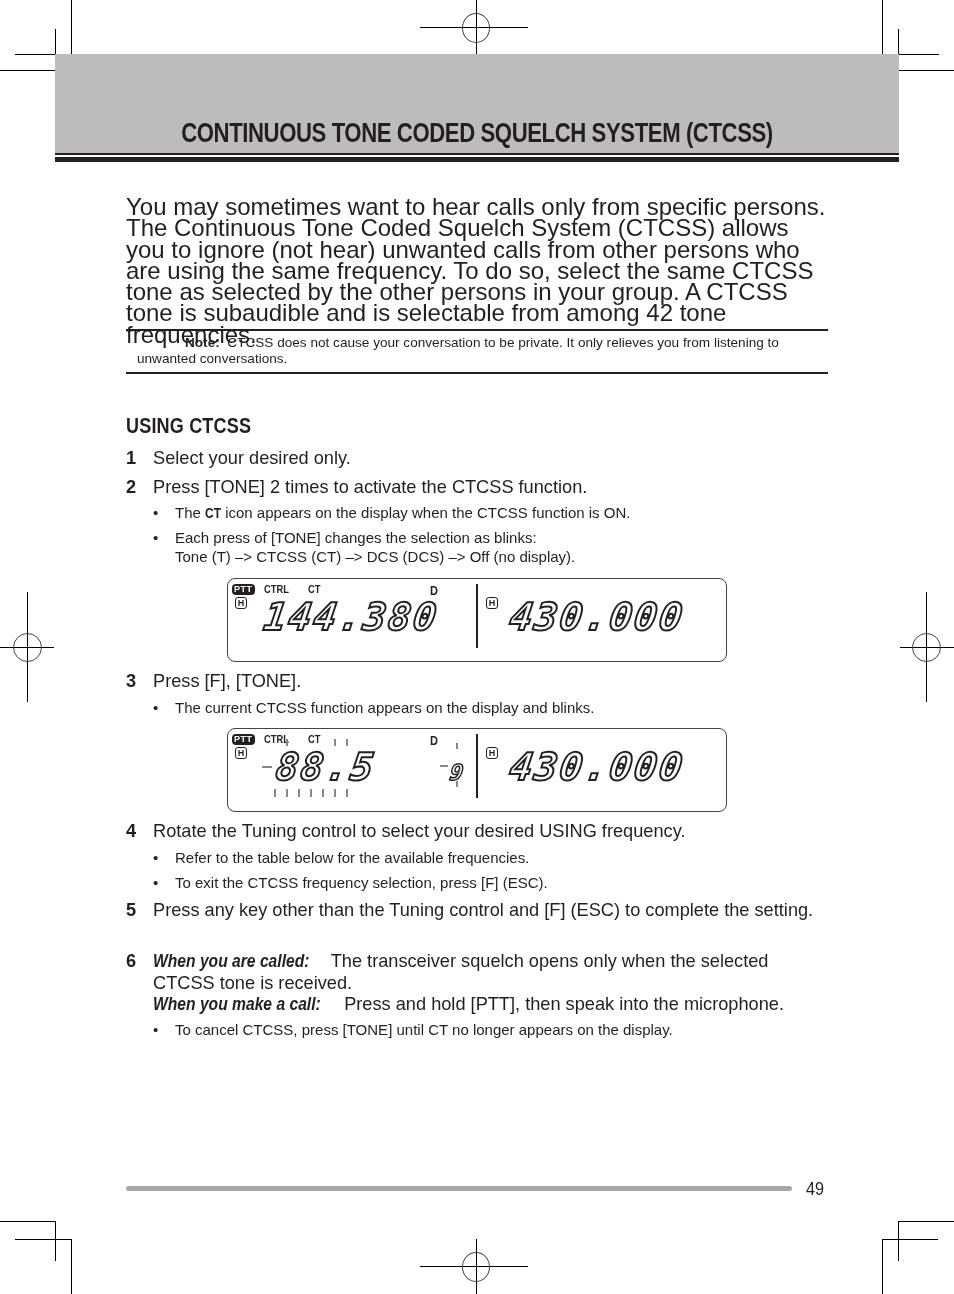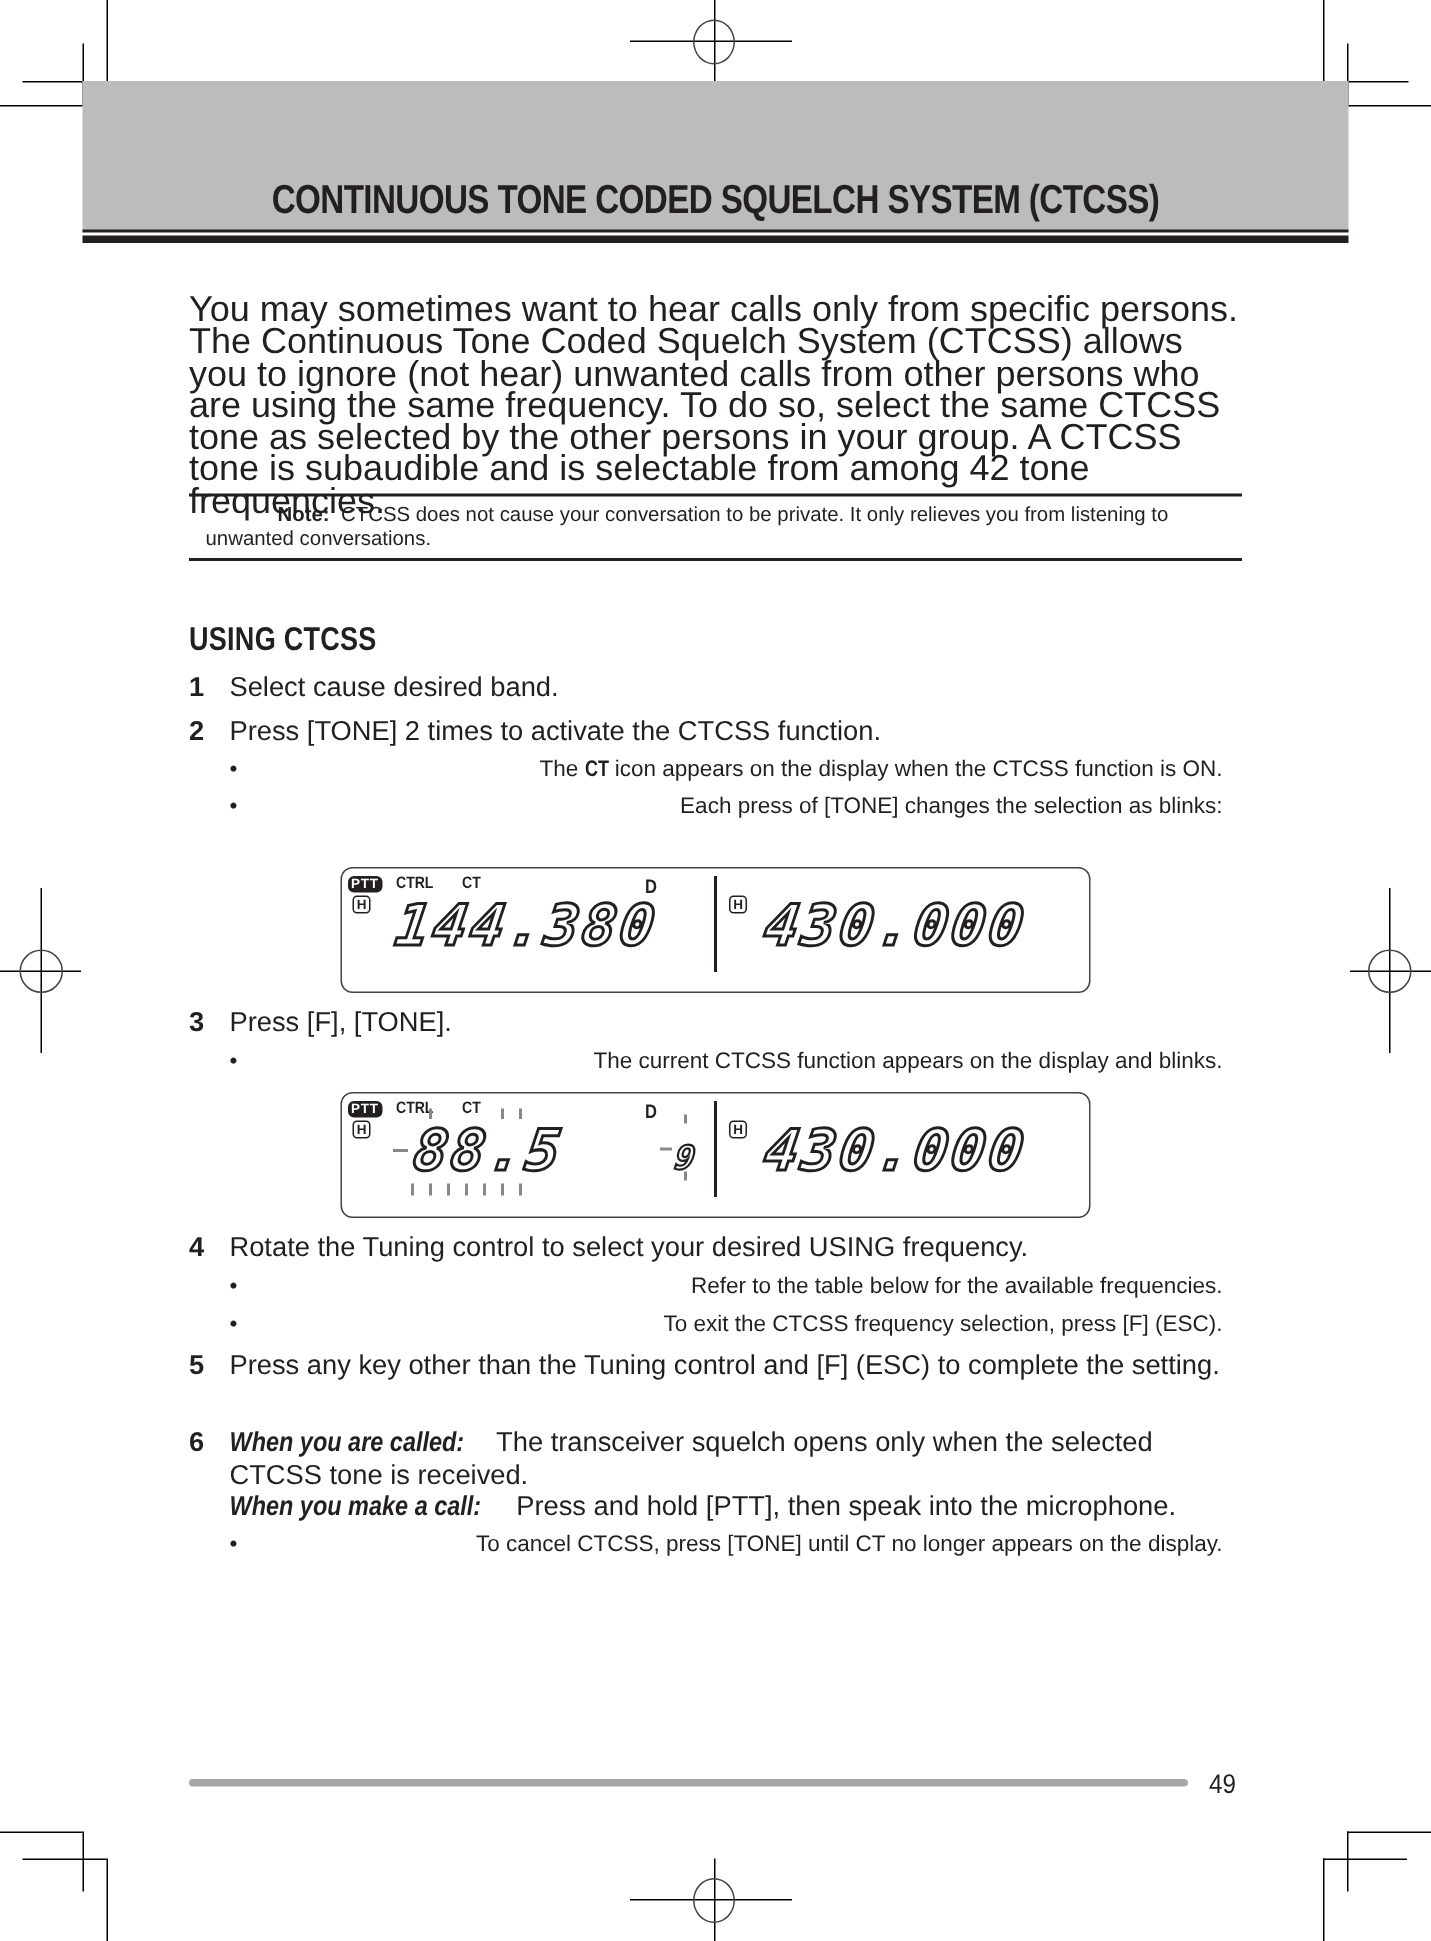--- a/index.html
+++ b/index.html
@@ -25,21 +25,21 @@
   .note-box b { font-weight:bold;margin-left:48px; }
 
   .section-title { position:absolute; left:126px; top:413px; font-weight:bold; font-size:22px;
                    transform:scaleX(0.82); transform-origin:left; letter-spacing:0.2px; }
 
   .step { position:absolute; left:126px; font-size:18.2px; line-height:21.5px; }
   .step .num { position:absolute; left:0; top:0; font-weight:bold; }
   .step .body { position:absolute; left:27px; top:0; width:680px; }
   .bullet { position:absolute; left:153px; font-size:15px; line-height:19px; }
   .bullet .dot { position:absolute; left:0; top:0; }
-  .bullet .body { position:absolute; left:22px; top:0; width:640px;text-align:right; }
+  .bullet .body { position:absolute; left:22px; top:0; width:640px; }
   b.kw { font-weight:normal; }
   i.cond { font-weight:bold; font-style:italic; display:inline-block; transform:scaleX(0.86); transform-origin:left; margin-right:-14px; }
 
   
   .lcd { position:absolute; left:227px; width:500px; height:84px; border:1.5px solid #444; border-radius:8px; box-sizing:border-box; }
   .lcd .ptt { position:absolute; left:4px; top:5px; font-size:9px; font-weight:bold; color:#fff; background:#231f20;
               border-radius:4px; padding:0 2px; line-height:11px; letter-spacing:0.5px; }
   .lcd .lbl { position:absolute; top:4px; font-size:11px; font-weight:bold; transform:scaleX(0.85); transform-origin:left; }
   .lcd .hbadge { position:absolute; font-size:9px; font-weight:bold; border:1.5px solid #231f20; border-radius:3px;
                  width:10px; height:10px; line-height:10px; text-align:center; }
@@ -96,34 +96,34 @@
 
 <div class="note-box">
   <b>Note:</b>&nbsp;
   <span>CTCSS does not cause your conversation to be private.  It only relieves you from listening to unwanted conversations.</span>
 </div>
 
 <div class="section-title">USING CTCSS</div>
 
 <div class="step" style="top:448px;">
   <span class="num">1</span>
-  <span class="body">Select cause desired band.</span>
+  <span class="body">Select your desired only.</span>
 </div>
 
 <div class="step" style="top:477px;">
   <span class="num">2</span>
   <span class="body"><span>Press </span><b class="kw">[TONE]</b><span> 2 times to activate the CTCSS function.</span></span>
 </div>
 <div class="bullet" style="top:503px;">
   <span class="dot">•</span>
   <span class="body"><span>The </span><b style="display:inline-block;transform:scaleX(0.8);margin:0 -2px;">CT</b><span> icon appears on the display when the CTCSS function is ON.</span></span>
 </div>
 <div class="bullet" style="top:528px;">
   <span class="dot">•</span>
-  <span class="body"><span>Each press of </span><b class="kw">[TONE]</b><span> changes the selection as blinks:</span><br></span>
+  <span class="body"><span>Each press of </span><b class="kw">[TONE]</b><span> changes the selection as blinks:</span><br><span>Tone (T) –&gt; CTCSS (CT) –&gt; DCS (DCS) –&gt; Off (no display).</span></span>
 </div>
 
 <div class="lcd" style="top:578px;">
   <span class="ptt">PTT</span>
   <span class="lbl" style="left:36px;">CTRL</span>
   <span class="lbl" style="left:80px;">CT</span>
   <span class="lbl" style="left:202px;font-size:13px;">D</span>
   <span class="hbadge" style="left:7px;top:18px;">H</span>
   <span class="seg" style="left:36px;top:18px;">144.380</span>
   <div class="divider"></div>

